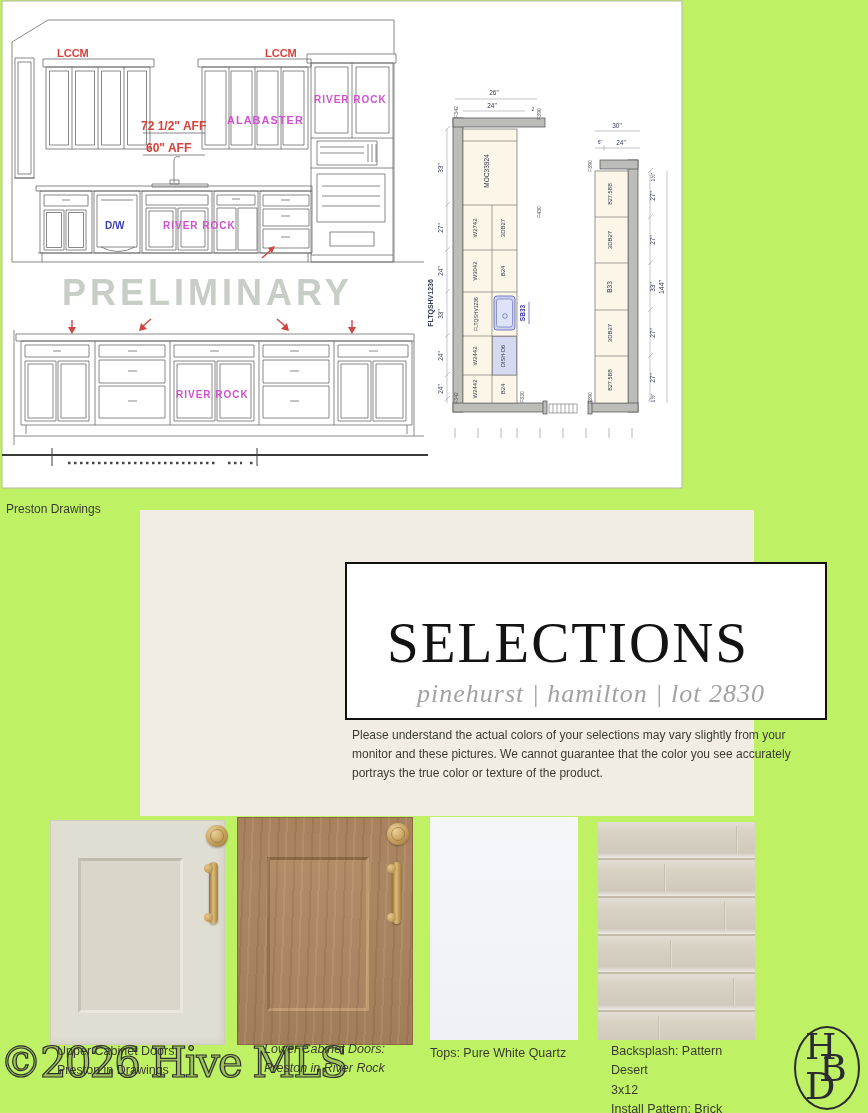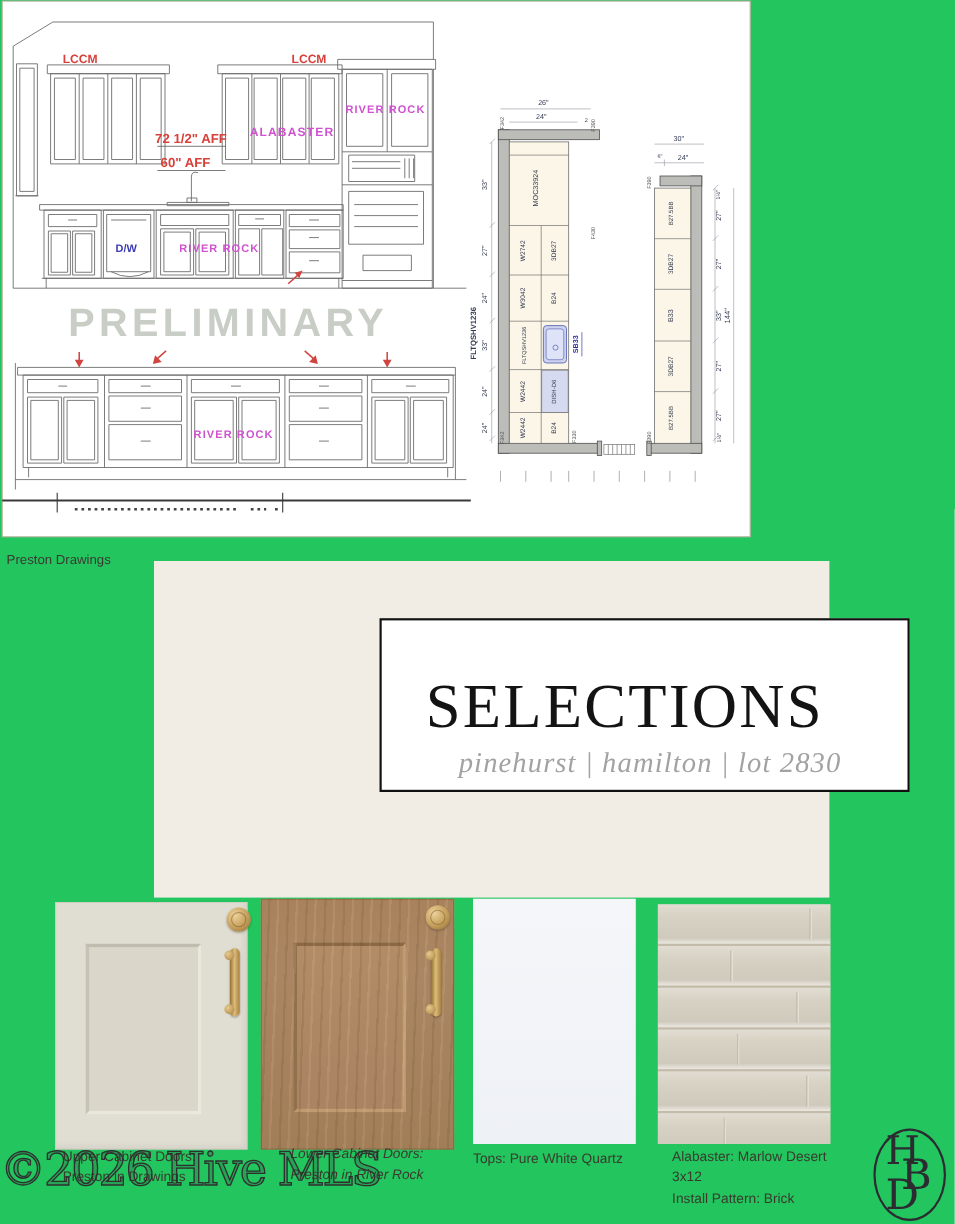--- a/index.html
+++ b/index.html
@@ -1,16 +1,16 @@
 <!DOCTYPE html>
 <html><head>
 <meta charset="utf-8">
 <style>
   html,body{margin:0;padding:0;background:#fff;}
-  .page{position:relative;width:868px;height:1113px;background:#22c55e;overflow:hidden;
+  .page{position:relative;width:868px;height:1113px;background:#bef264;overflow:hidden;
         font-family:"Liberation Sans",sans-serif;color:#333;}
 
   
   .drawing-svg{position:absolute;left:0;top:0;}
   .ln{stroke:#6a6a6a;stroke-width:.8;fill:none;}
   .lnf{stroke:#6a6a6a;stroke-width:.8;fill:#fff;}
   .wall{fill:#bcbcb8;stroke:#4a4a4a;stroke-width:.7;}
   .cab{fill:#fbf6e7;stroke:#6a6a6a;stroke-width:.7;}
   .cabln{stroke:#6a6a6a;stroke-width:.6;fill:none;}
   .dimln{stroke:#8a8a98;stroke-width:.5;fill:none;}
@@ -256,20 +256,21 @@
 
   <div class="cabinet-caption">Preston Drawings</div>
 
   <div class="beige-panel"></div>
 
   <div class="title-box">
     <div class="title-large">SELECTIONS</div>
     <div class="title-sub">pinehurst | hamilton | lot 2830</div>
   </div>
 
+  <div class="disclaimer">Please understand the actual colors of your selections may vary slightly from your monitor and these pictures. We cannot guarantee that the color you see accurately portrays the true color or texture of the product.</div>
 
   <div class="sample door-alabaster">
     <div class="panel"></div>
 
   </div>
   <div class="knob" style="left:206px;top:825px;"></div>
   <div class="pull" style="left:209px;top:862px;"></div>
 
   <div class="sample door-wood">
     <div class="panel"></div>
@@ -294,21 +295,21 @@
     <div>Preston in Drawings</div>
   </div>
   <div class="caption cap2">
     <div>Lower Cabinet Doors:</div>
     <div>Preston in River Rock</div>
   </div>
   <div class="caption cap3">
     <div>Tops: Pure White Quartz</div>
   </div>
   <div class="caption cap4">
-    <div>Alabaster: Marlow Desert</div>
+    <div>Backsplash: Pattern Desert</div>
     <div>3x12</div>
     <div>Install Pattern: Brick</div>
   </div>
 
   <div class="mls-watermark">©2026 Hive MLS</div>
 
   <div class="hbd-logo">
     <span class="hbd-h">H</span>
     <span class="hbd-b">B</span>
     <span class="hbd-d">D</span>

